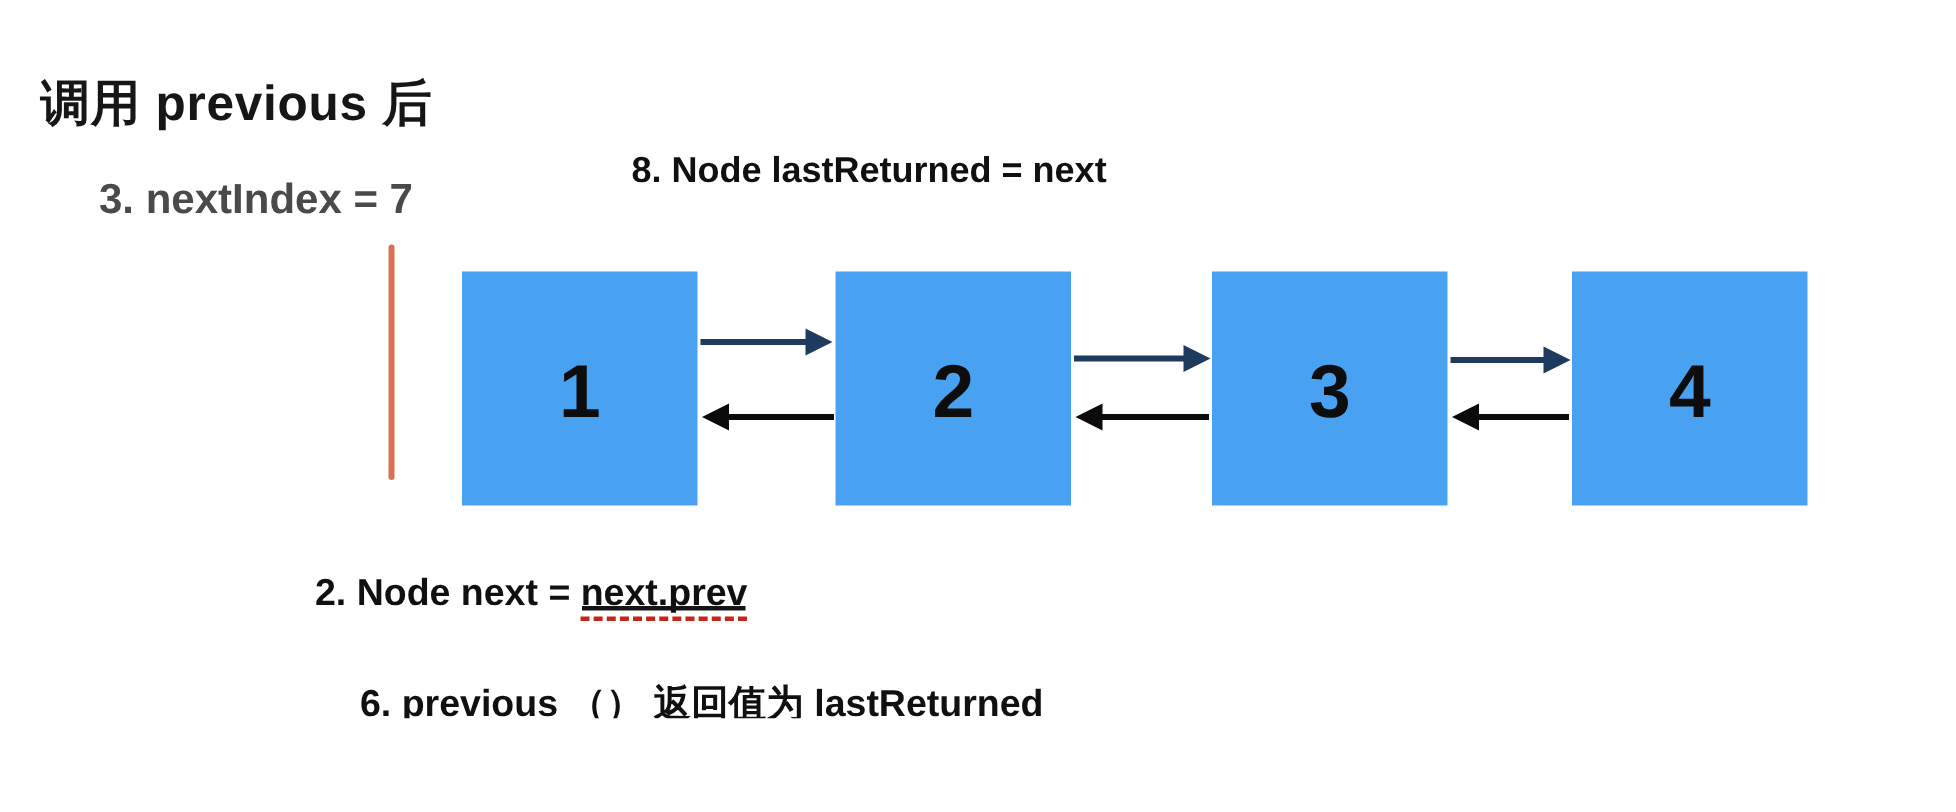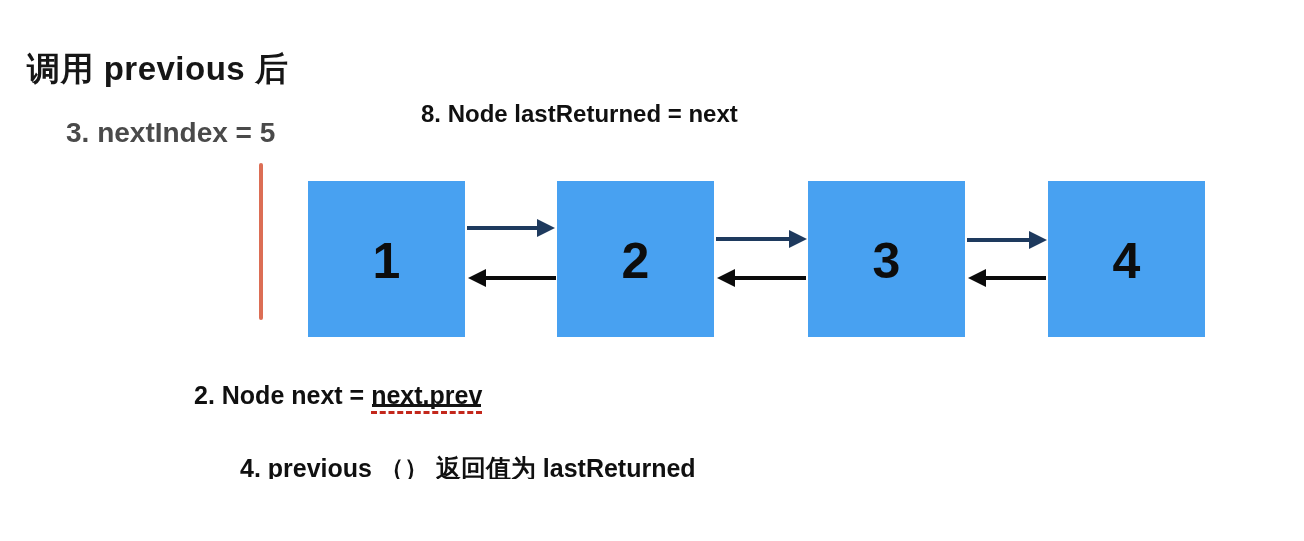--- a/index.html
+++ b/index.html
@@ -8,21 +8,21 @@
     overflow:hidden; font-family:"Liberation Sans", sans-serif;
   }
   .title {
     position:absolute; left:27px; top:47px;
     font-size:33px; font-weight:700; color:#161616; letter-spacing:0.5px;
     white-space:nowrap;
   }
   .step { position:absolute; font-weight:700; color:#101010; white-space:nowrap; }
   .step3 { left:66px;  top:117px; font-size:28px; color:#4a4a4a; }
   .step1 { left:421px; top:100px; font-size:24px; }
-  .step2 { left:194px; top:381px; font-size:25px;text-align:right; }
+  .step2 { left:210px; top:381px; font-size:25px;text-align:right; }
   .step4 { left:240px; top:452px; font-size:25px; }
 
   .pointer-line {
     position:absolute; left:259px; top:163px; width:4px; height:157px;
     background:var(--pointer,#DC6E55); border-radius:2px;
   }
 
   .node {
     position:absolute; top:181px; width:157px; height:156px;
     background:var(--node-fill,#48A1F1);
@@ -76,21 +76,21 @@
   .wm1 { left:1126px; top:502px; }
   .wm2 { left:1137px; top:511px; }
 </style>
 </head>
 <body>
 
 <div class="canvas">
 
   <div class="title">调用 previous 后</div>
 
-  <div class="step step3">3. nextIndex = 5</div>
+  <div class="step step3">3. nextIndex = 7</div>
 
   <div class="pointer-line"></div>
 
   <div class="step step1">8. Node lastReturned = next</div>
 
   <div class="node node1">
     <span>1</span>
   </div>
   <div class="node node2">
     <span>2</span>
@@ -104,18 +104,18 @@
 
   <div class="arrow fwd a1f"></div>
   <div class="arrow bwd a1b"></div>
   <div class="arrow fwd a2f"></div>
   <div class="arrow bwd a2b"></div>
   <div class="arrow fwd a3f"></div>
   <div class="arrow bwd a3b"></div>
 
   <div class="step step2"><span>2. Node next = </span><span class="hl">next.prev</span></div>
 
-  <div class="step step4">4. previous （） 返回值为 lastReturned</div>
+  <div class="step step4">6. previous （） 返回值为 lastReturned</div>
 
   <div class="wm wm1">@稀土掘金技术社区</div>
   <div class="wm wm2">@稀土掘金技术社区</div>
 
 </div>
 
 </body></html>

